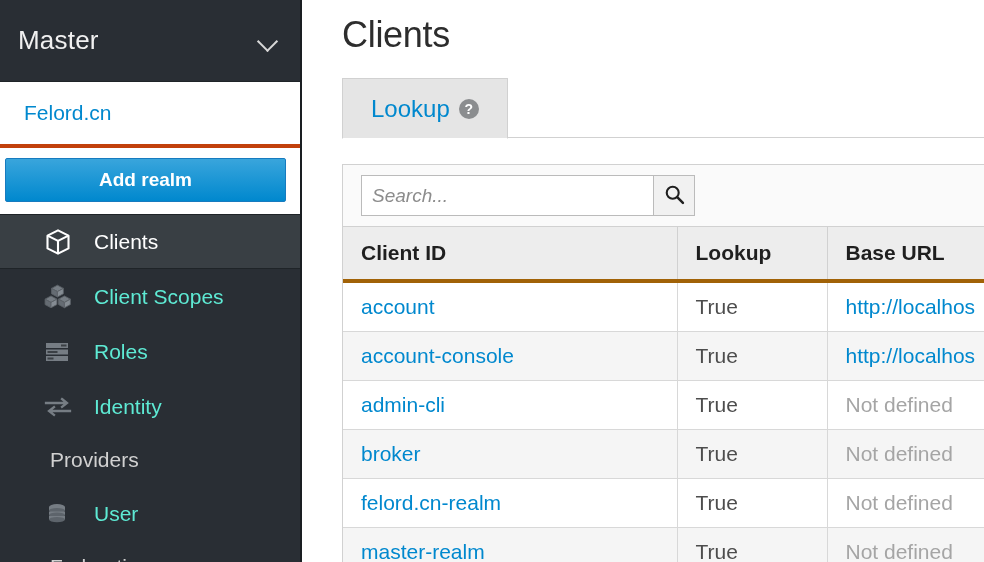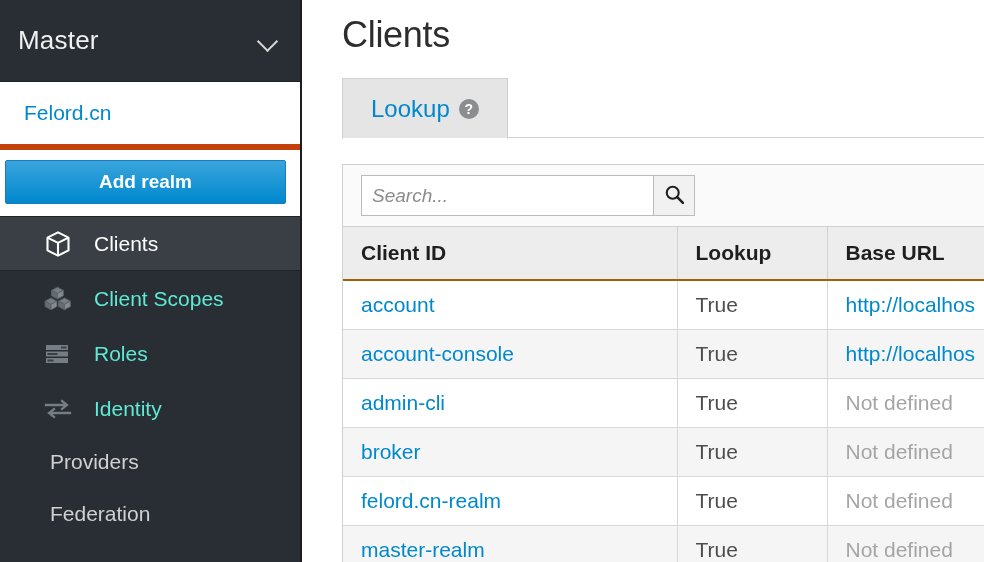--- a/index.html
+++ b/index.html
@@ -50,21 +50,21 @@
     transform: rotate(45deg);
   }
   .realm-dropdown {
     background: #ffffff;
     width: 302px;
   }
   .realm-dropdown-item {
     padding: 19px 0 19px 24px;
     font-size: 21px;
     color: #0088ce;
-    border-bottom: 6px solid #c2410c;
+    border-bottom: 4px solid #c2410c;
     cursor: pointer;
   }
   .add-realm-wrap {
     padding: 10px 16px 12px 5px;
     background: #ffffff;
   }
   .add-realm-btn {
     display: block;
     width: 100%;
     background: linear-gradient(to bottom, #39a5dc 0%, #0088ce 100%);
@@ -209,21 +209,21 @@
 
   table.clients { border-collapse: collapse; width: 100%; table-layout: fixed; }
   table.clients th {
     background: #ededed;
     text-align: left;
     font-size: 21px;
     font-weight: bold;
     color: #1f1f1f;
     padding: 14px 0 14px 18px;
     border-right: 1px solid #d1d1d1;
-    border-bottom: 2px solid #a16207;
+    border-bottom: 4px solid #a16207;
   }
   table.clients th:last-child { border-right: none; }
   table.clients td {
     font-size: 21px;
     padding: 12px 0 12px 18px;
     border-right: 1px solid #d8d8d8;
     border-bottom: 1px solid #d8d8d8;
     color: #4d4d4d;
     white-space: nowrap;
     overflow: hidden;
@@ -306,20 +306,36 @@
         <span class="nav-icon">
           <svg width="28" height="26" viewBox="0 0 28 26">
             <path d="M2 9 L22 9 M18 5 L23 9 L18 13" fill="none" stroke="#767d84" stroke-width="2.3" stroke-linecap="square"></path>
             <path d="M26 17 L6 17 M10 13 L5 17 L10 21" fill="none" stroke="#767d84" stroke-width="2.3" stroke-linecap="square"></path>
           </svg>
         </span>
         <span class="nav-label">Identity</span>
       </li>
       <div class="nav-wrapline">Providers</div>
 
+      <li class="nav-item">
+        <span class="nav-icon">
+          <svg width="26" height="26" viewBox="0 0 26 26">
+            <g fill="#767d84">
+              <ellipse cx="13" cy="6" rx="8" ry="3"></ellipse>
+              <rect x="5" y="6" width="16" height="3.5"></rect>
+              <ellipse cx="13" cy="9.6" rx="8" ry="2.6" fill="#5d646b"></ellipse>
+              <rect x="5" y="10.5" width="16" height="3.5"></rect>
+              <ellipse cx="13" cy="14.2" rx="8" ry="2.6" fill="#5d646b"></ellipse>
+              <rect x="5" y="15" width="16" height="3.5"></rect>
+              <ellipse cx="13" cy="18.6" rx="8" ry="2.6" fill="#5d646b"></ellipse>
+            </g>
+          </svg>
+        </span>
+        <span class="nav-label">User</span>
+      </li>
       <div class="nav-wrapline">Federation</div>
 
     </ul>
   </div>
 
   <div class="main">
 
     <h1 class="page-title">Clients</h1>
 
     <div class="tabbar">

